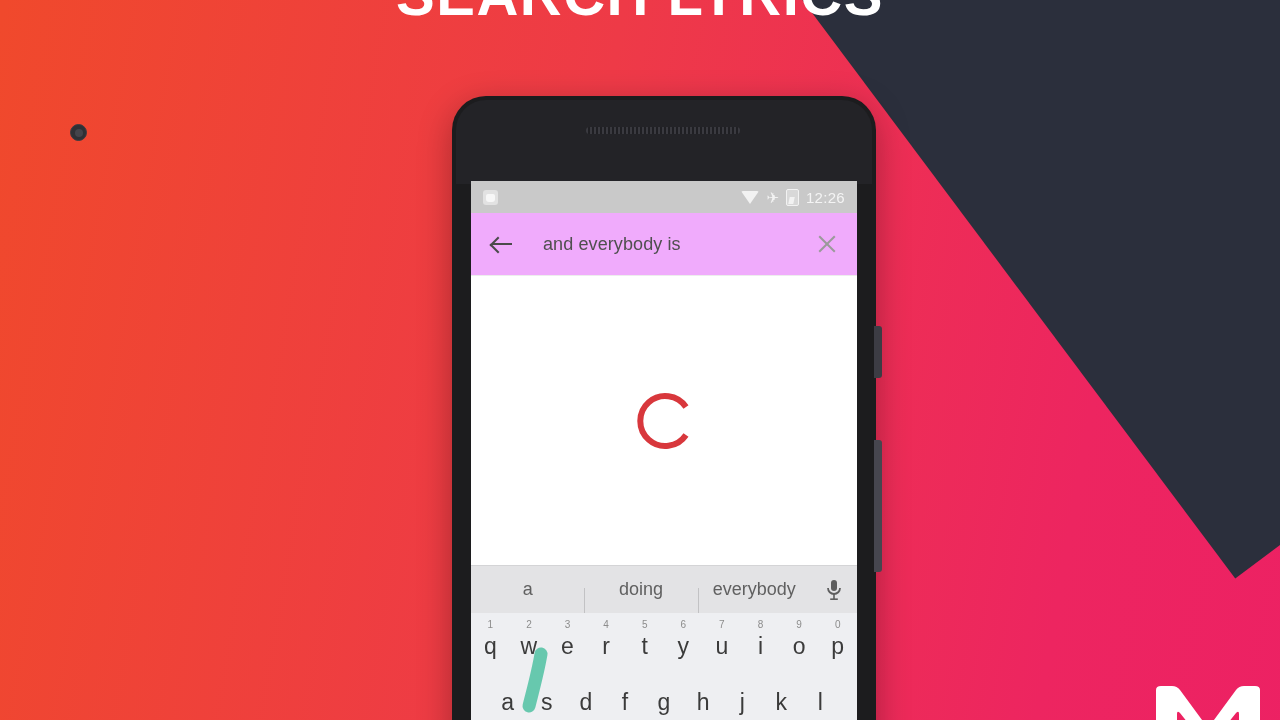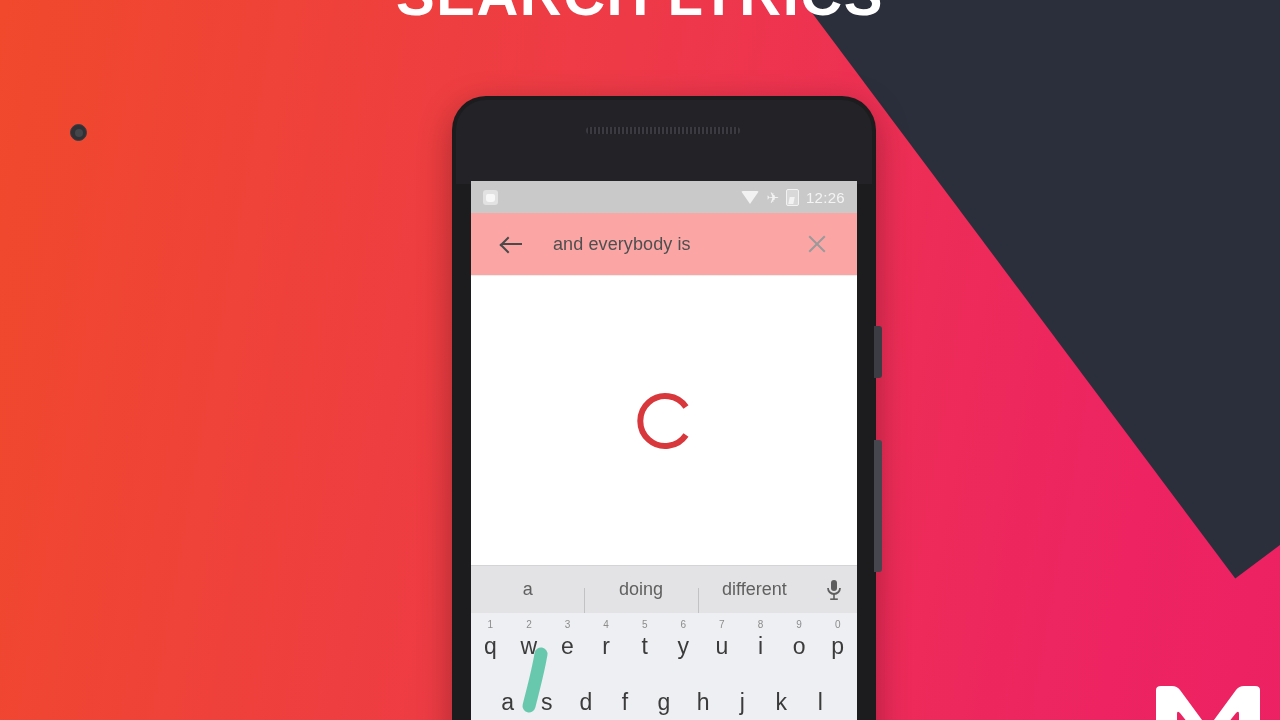--- a/index.html
+++ b/index.html
@@ -191,24 +191,24 @@
   }
   .sb-time {
     color: #F4F4F4;
     font-size: 15px;
     letter-spacing: 0.3px;
   }
 
   
   .searchbar {
     height: 62px;
-    background: #fca5a5;
+    background: #f0abfc;
     display: flex;
     align-items: center;
-    padding: 0 28px;
+    padding: 0 18px;
     border-bottom: 1px solid #EDEDED;
   }
   .sb-back {
     width: 26px; height: 26px;
     position: relative;
     flex: 0 0 auto;
   }
   .sb-back::before {
     content: "";
     position: absolute;
@@ -380,21 +380,21 @@
       <div class="spinner">
         <svg width="66" height="66" viewBox="0 0 66 66">
           <path d="M 55 19 A 25 25 0 1 0 55 47" fill="none" stroke="#D8373C" stroke-width="6" stroke-linecap="butt"></path>
         </svg>
       </div>
     </div>
 
     <div class="suggest">
       <div class="sug-cell">a</div>
       <div class="sug-cell">doing</div>
-      <div class="sug-cell">different</div>
+      <div class="sug-cell">everybody</div>
       <div class="sug-mic">
         <svg width="16" height="22" viewBox="0 0 16 22">
           <rect x="5" y="1" width="6" height="11" rx="3" fill="#5E5E5E"></rect>
           <path d="M2 9 a6 6 0 0 0 12 0" fill="none" stroke="#5E5E5E" stroke-width="1.8"></path>
           <rect x="7.2" y="15" width="1.6" height="5" fill="#5E5E5E"></rect>
           <rect x="4.2" y="19.4" width="7.6" height="1.6" fill="#5E5E5E"></rect>
         </svg>
       </div>
     </div>
 

